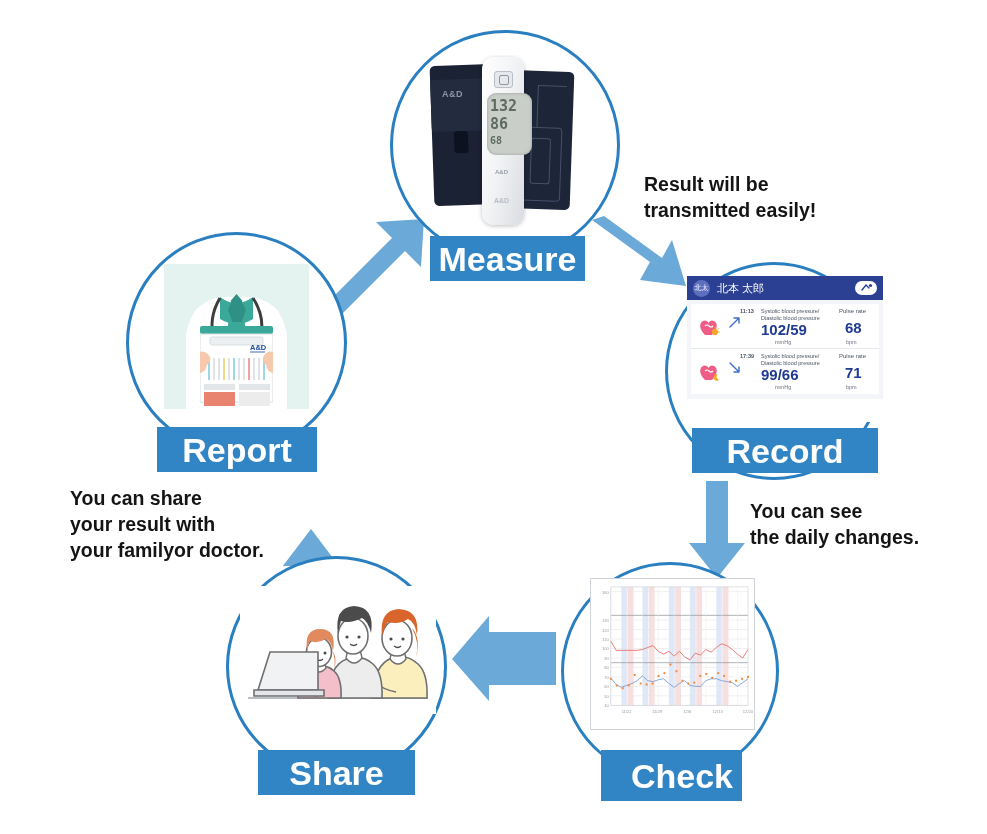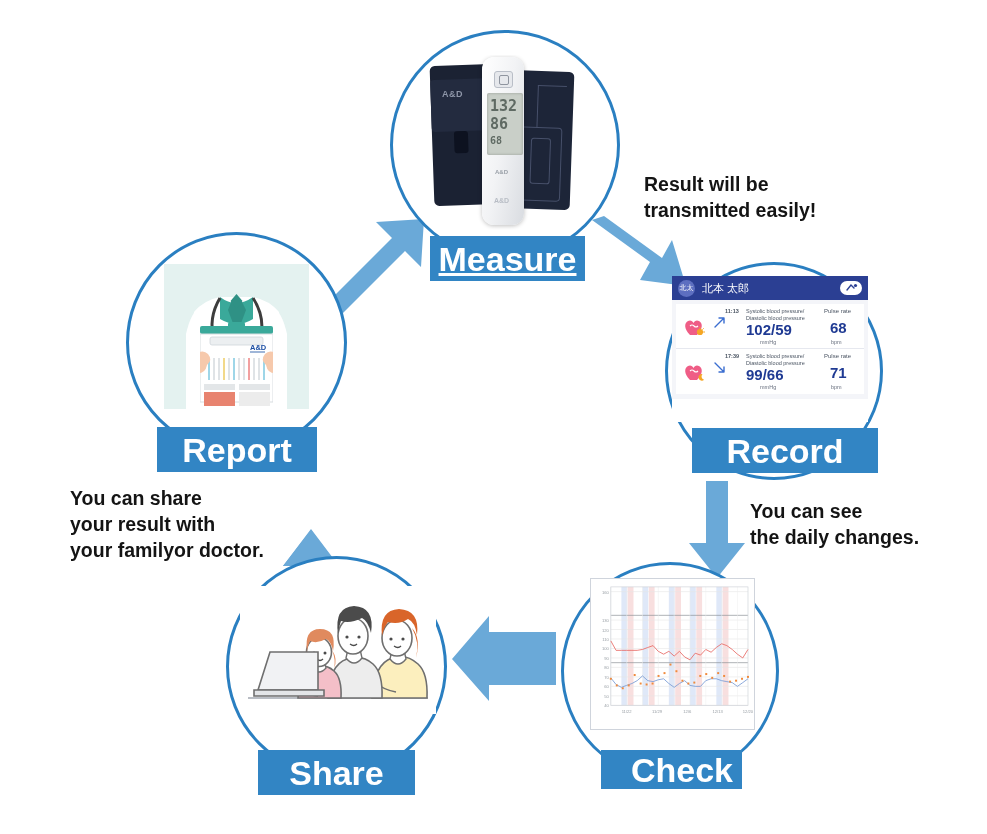--- a/index.html
+++ b/index.html
@@ -24,44 +24,44 @@
     display:flex;align-items:center;justify-content:center;
   }
 
   
   #node-measure{left:390px;top:30px;width:230px;height:230px;}
   #node-measure .ring{width:230px;height:230px;}
   #node-measure .art{left:30px;top:25px;width:170px;height:175px;}
 
   #node-record{left:665px;top:262px;width:218px;height:218px;}
   #node-record .ring{width:218px;height:218px;}
-  #node-record .art{left:7px;top:14px;width:196px;height:146px;}
+  #node-record .art{left:22px;top:14px;width:196px;height:146px;}
 
   #node-check{left:561px;top:562px;width:218px;height:218px;}
   #node-check .ring{width:218px;height:218px;}
   #node-check .art{left:29px;top:16px;width:165px;height:152px;}
 
   #node-share{left:226px;top:556px;width:221px;height:221px;}
   #node-share .ring{width:221px;height:221px;}
   #node-share .art{left:14px;top:30px;width:196px;height:128px;}
 
   #node-report{left:126px;top:232px;width:221px;height:221px;}
   #node-report .ring{width:221px;height:221px;}
   #node-report .art{left:38px;top:32px;width:145px;height:145px;}
 
   
   .cap{
     position:absolute;background:#3285c4;color:#fff;
     font-size:34px;font-weight:bold;line-height:1;
     display:flex;align-items:center;justify-content:center;
     box-sizing:border-box;white-space:nowrap;
   }
-  #cap-measure{left:430px;top:236px;width:155px;height:45px;text-decoration:underline;}
+  #cap-measure{left:430px;top:236px;width:155px;height:45px;}
   #cap-record {left:692px;top:428px;width:186px;height:45px;}
-  #cap-check  {left:601px;top:750px;width:141px;height:39px;padding-left:21px;}
+  #cap-check  {left:601px;top:750px;width:141px;height:51px;padding-left:21px;}
   #cap-share  {left:258px;top:750px;width:157px;height:45px;}
   #cap-report {left:157px;top:427px;width:160px;height:45px;}
 
   
   .note{
     position:absolute;color:#141414;font-size:19.5px;
     font-weight:bold;line-height:1.34;white-space:pre;
   }
   #note-transmit{left:644px;top:171px;}
   #note-daily{left:744px;top:498px;margin-left:6px;}
@@ -108,22 +108,22 @@
   }
   .bpm .body .btn{
     position:absolute;left:12px;top:14px;width:17px;height:15px;
     background:#e6e8ec;border:1.2px solid #b9bec7;border-radius:3px;
   }
   .bpm .body .btn:after{
     content:"";position:absolute;left:4px;top:3px;width:8px;height:8px;
     border:1.2px solid #8f959f;border-radius:2px;
   }
   .bpm .body .lcd{
-    position:absolute;left:5px;top:36px;width:36px;height:62px;
-    background:#c9cfc8;border-radius:2px;
+    position:absolute;left:5px;top:36px;width:45px;height:62px;
+    background:#c9cfc8;border-radius:9px;
     box-shadow:inset 0 0 3px rgba(0,0,0,.25);
   }
   .bpm .body .lcd .l1,.bpm .body .lcd .l2,.bpm .body .lcd .l3{
     position:absolute;left:3px;color:#5f6a63;
     font-family:"DejaVu Sans Mono",monospace;font-weight:bold;
   }
   .bpm .body .lcd .l1{top:4px;font-size:15px;}
   .bpm .body .lcd .l2{top:22px;font-size:15px;}
   .bpm .body .lcd .l3{top:42px;font-size:10px;}
   .bpm .body .logo{

